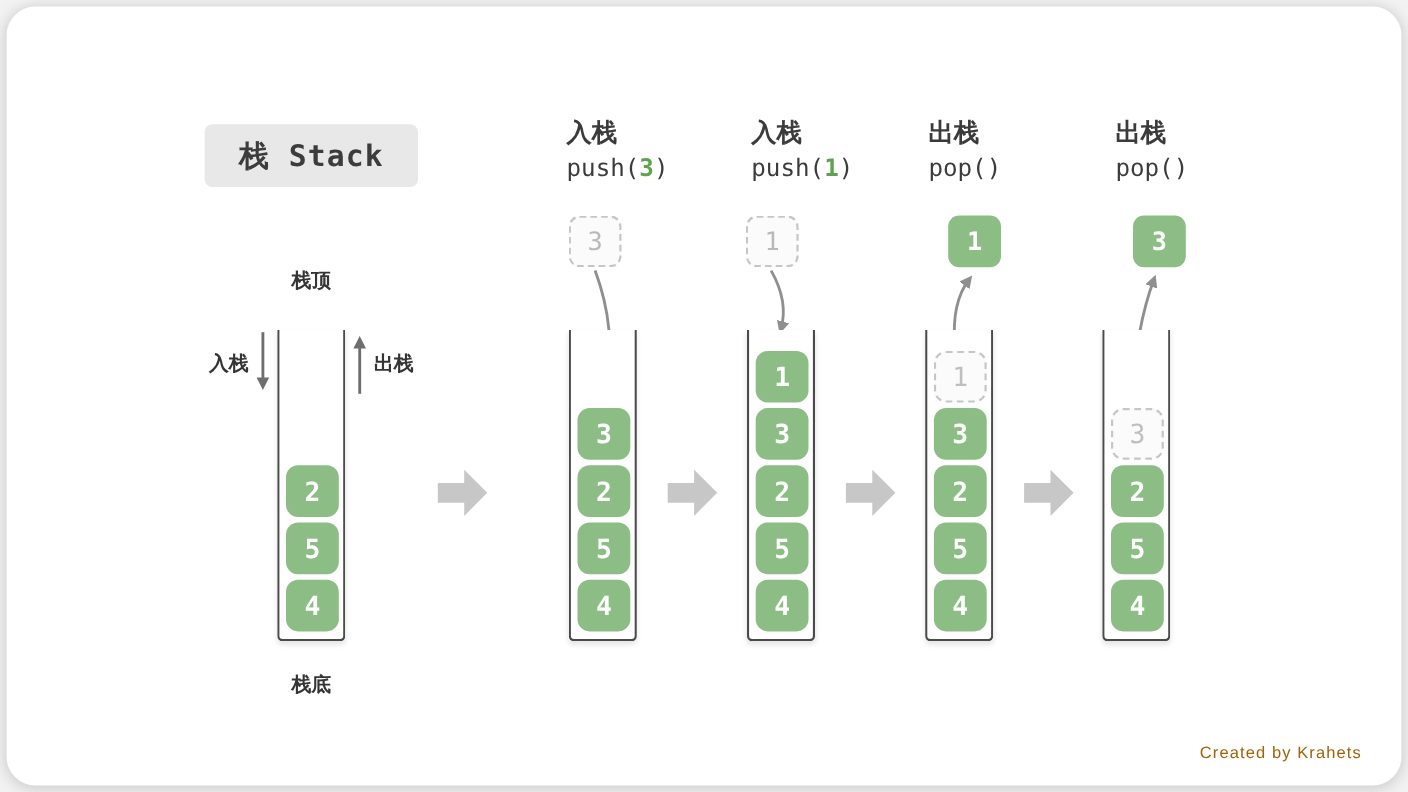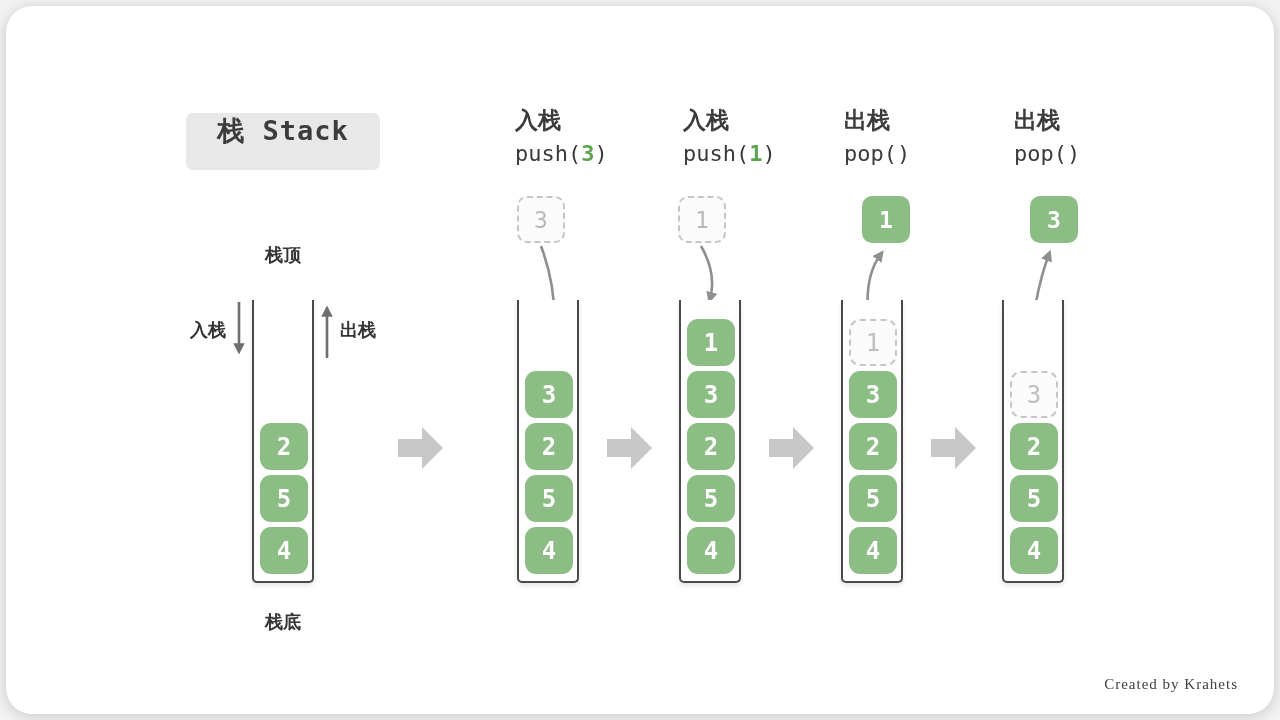--- a/index.html
+++ b/index.html
@@ -4,21 +4,21 @@
 <style>
   * { margin:0; padding:0; box-sizing:border-box; }
   html,body { width:1280px; height:720px; background:#f2f2f2; overflow:hidden;
               font-family:"Liberation Sans", sans-serif; }
   .canvas { position:relative; width:1280px; height:720px; }
   .card { position:absolute; left:6px; top:6px; right:6px; bottom:6px;
           background:#ffffff; border-radius:26px; box-shadow:0 2px 14px rgba(0,0,0,.18); }
   .overlay { position:absolute; left:0; top:0; width:1280px; height:720px; pointer-events:none; }
 
   .title-badge { position:absolute; left:186px; top:113px; width:194px; height:57px;
-                 background:#e8e8e8; border-radius:7px; display:flex; align-items:flex-start;
+                 background:#e8e8e8; border-radius:7px; display:flex; align-items:center;
                  justify-content:center; font-family:"DejaVu Sans Mono", monospace;
                  font-size:27px; font-weight:bold; color:#3c3c3c; letter-spacing:1px; }
 
   .anat-label { position:absolute; font-size:18px; font-weight:700; color:#343434; }
   .top-label    { left:252px; top:243px; width:62px; text-align:center; }
   .bottom-label { left:252px; top:610px; width:62px; text-align:center; }
   .push-label   { left:164px; top:318px; width:62px; text-align:right; }
   .pop-label    { left:340px; top:318px; width:62px; text-align:left; }
 
   .op-header { position:absolute; top:105px; }
@@ -38,22 +38,22 @@
   .cell.ghost { background:#fbfbfb; border:2px dashed #c6c6c6; color:#bfbfbf;
                 font-weight:normal; }
 
   .float-box { position:absolute; width:48px; height:47px; border-radius:10px;
                font-family:"DejaVu Sans Mono", monospace; font-size:23px;
                display:flex; align-items:center; justify-content:center; }
   .float-box.dashed { background:#fbfbfb; border:2px dashed #c6c6c6; color:#b9b9b9; }
   .float-box.solid  { background:#8bbd84; color:#ffffff; font-weight:bold; }
 
   .watermark { position:absolute; right:42px; top:676px;
-               font-family:Liberation Serif, serif; font-size:15px;
-               color:#404040; letter-spacing:1px; }
+               font-family:Liberation Sans, sans-serif; font-size:15px;
+               color:#a16207; letter-spacing:1px; }
 </style>
 </head>
 <body>
 
 <div class="canvas">
   <div class="card"></div>
 
   <svg class="overlay" viewBox="0 0 1280 720">
     <defs>
       <marker id="ah-gray" viewBox="0 0 10 10" refX="6" refY="5" markerWidth="4.4" markerHeight="4.4" orient="auto-start-reverse">

